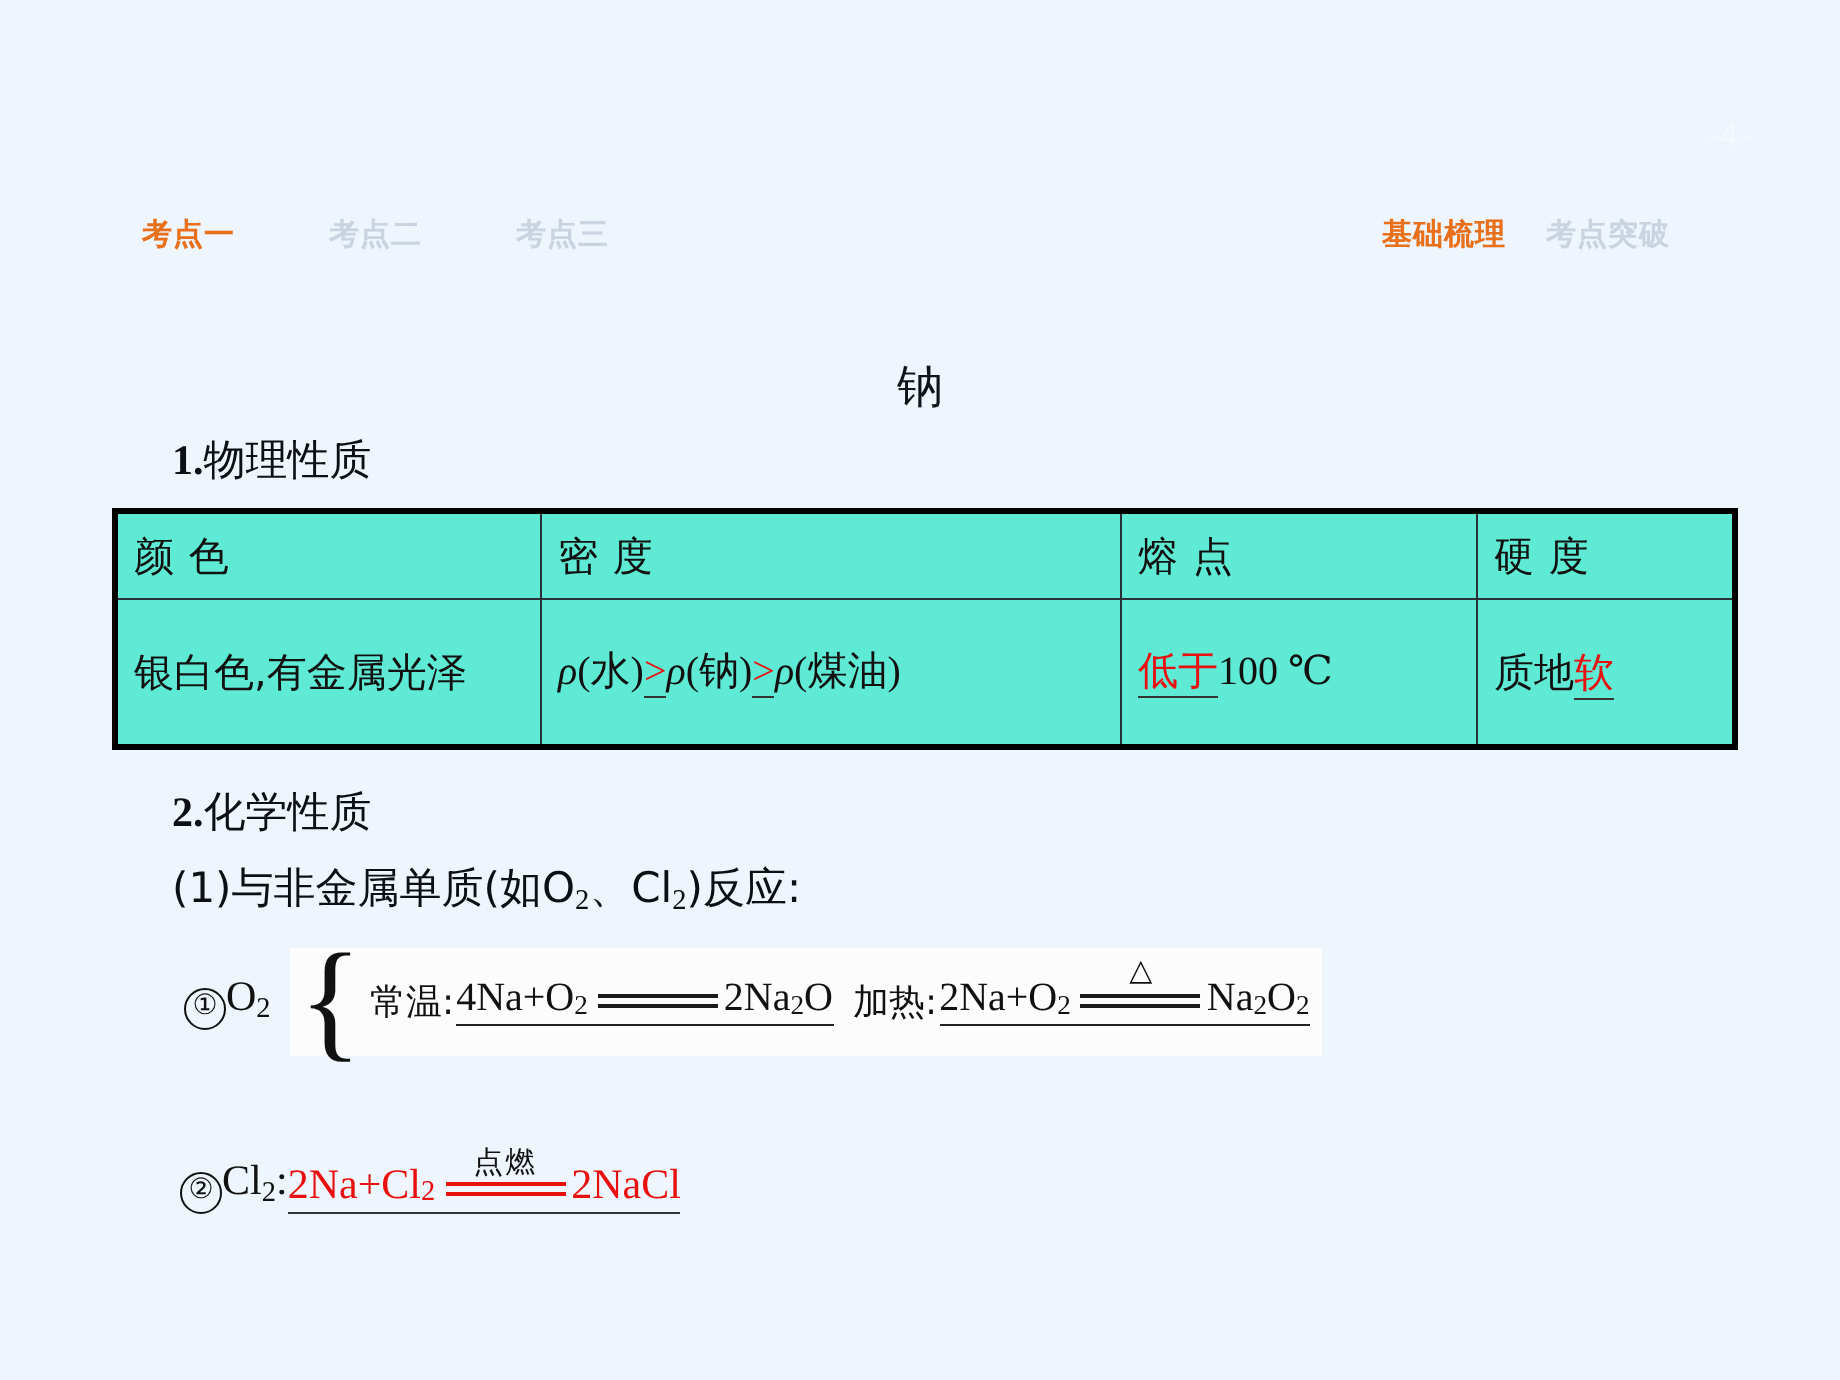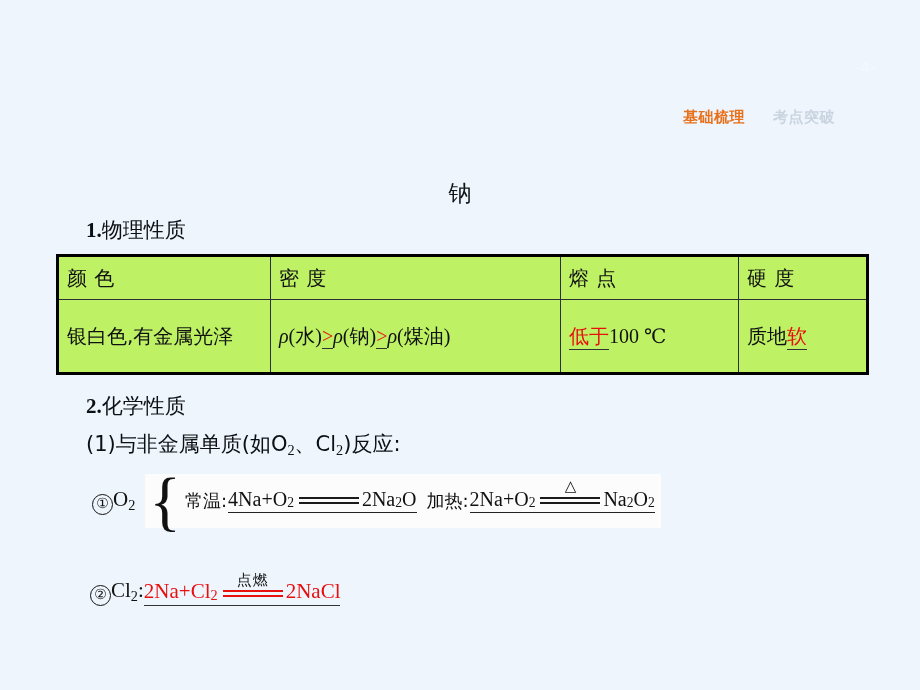--- a/index.html
+++ b/index.html
@@ -40,21 +40,20 @@
     top: 0;
     display: flex;
     align-items: baseline;
   }
   .nav-right {
     position: absolute;
     right: 77px;
     top: 0;
     display: flex;
     align-items: baseline;
-    gap: 8px;
   }
   .nav-item {
     font-family: "Liberation Sans", sans-serif;
     font-size: 15px;
     font-weight: bold;
     letter-spacing: 0.5px;
     white-space: nowrap;
   }
   .nav-left .nav-item { margin-right: 47px; }
   .nav-left .nav-item:last-child { margin-right: 0; }
@@ -105,21 +104,21 @@
   sub { font-size: 0.68em; vertical-align: -0.25em; }
 
   
   .prop-table {
     position: absolute;
     left: 58px;
     top: 256px;
     width: 808px;
     border-collapse: collapse;
     table-layout: fixed;
-    background: #bef264;
+    background: #5eead4;
   }
   .prop-table td {
     border: 1px solid #2b2f36;
     padding: 2px 6px 2px 8px;
     font-size: 20px;
     color: #111;
     vertical-align: middle;
     font-family: "DejaVu Sans", sans-serif;
     line-height: 1.22;
   }
@@ -279,20 +278,25 @@
     display: flex;
     align-items: flex-end;
   }
 </style>
 </head>
 <body>
 
 <div class="page-num">-4-</div>
 
 <div class="topnav">
+  <div class="nav-left">
+    <span class="nav-item active">考点一</span>
+    <span class="nav-item inactive">考点二</span>
+    <span class="nav-item inactive">考点三</span>
+  </div>
   <div class="nav-right">
     <span class="nav-item active">基础梳理</span>
     <span class="nav-item inactive">考点突破</span>
   </div>
 </div>
 
 <div class="slide-title">钠</div>
 
 <div class="heading h-phys">
   <span class="num">1.</span><span>物理性质</span>

